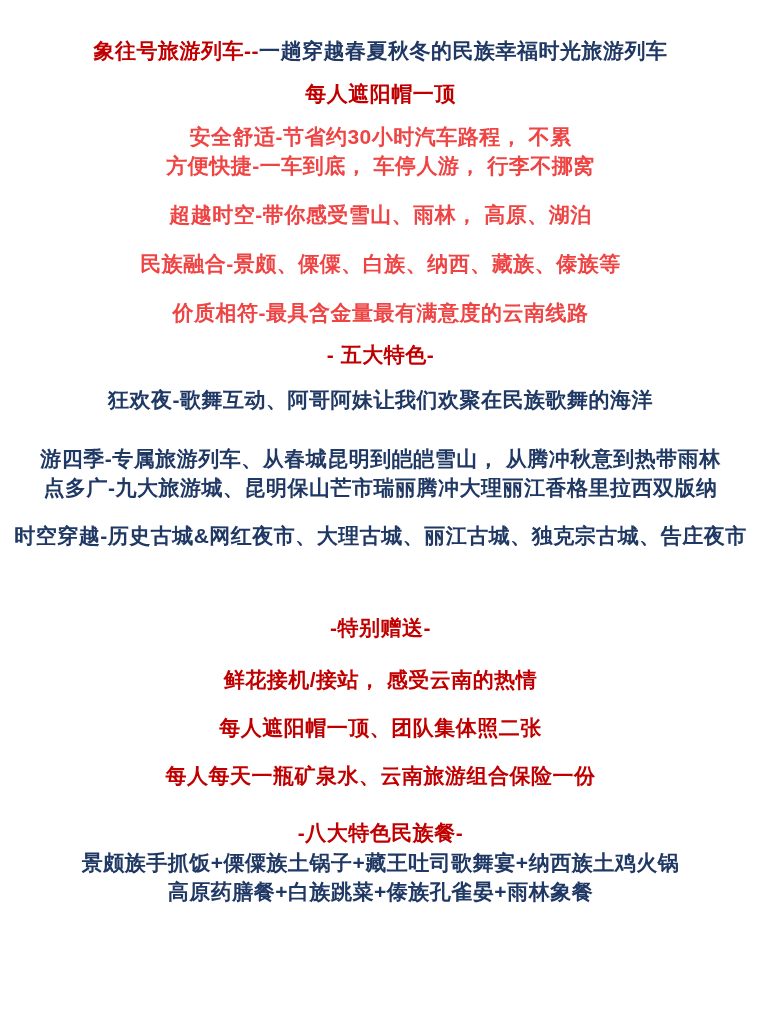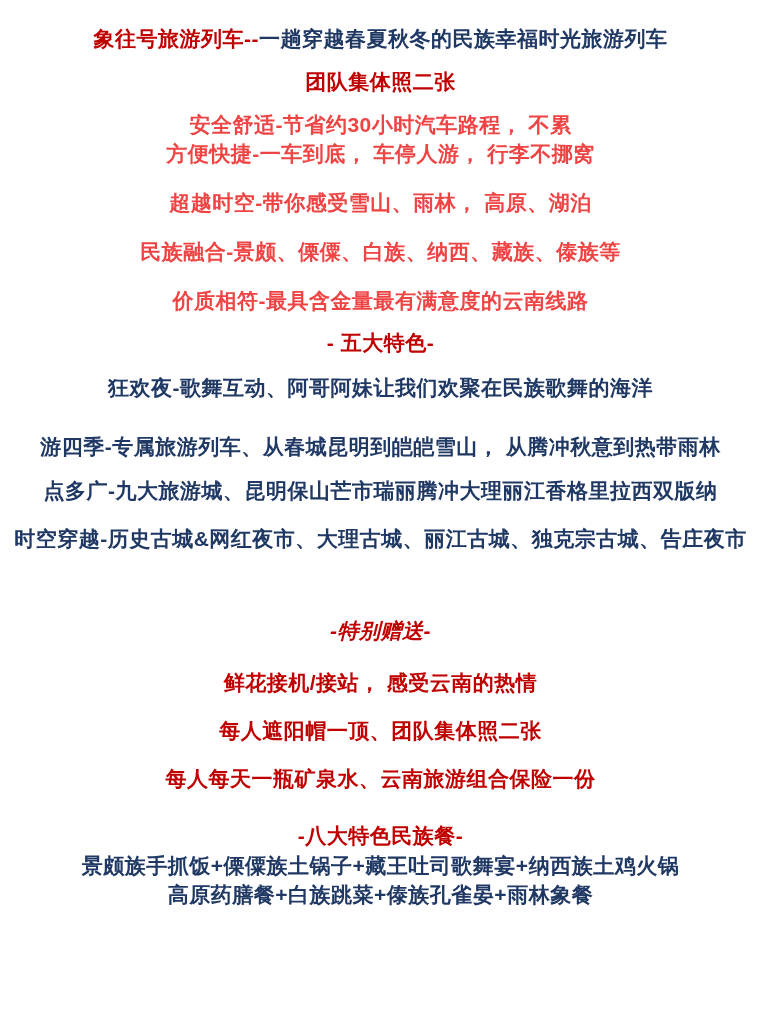--- a/index.html
+++ b/index.html
@@ -8,21 +8,21 @@
     background: #ffffff;
     font-family: "Liberation Sans", "DejaVu Sans", sans-serif;
   }
   .page {
     position: relative;
     width: 761px;
     height: 1024px;
     margin: 0 auto;
     background: #ffffff;
     overflow: hidden;
-    padding-top: 24px;
+    padding-top: 36px;
     box-sizing: border-box;
   }
   .line {
     text-align: center;
     font-weight: bold;
     font-size: 21px;
     line-height: 29px;
     letter-spacing: 0.5px;
     white-space: pre;
   }
@@ -30,36 +30,36 @@
   .blue { color: #ef4444; }
   .navy { color: #1f3864; }
 
   
   .m14 { margin-top: 14px; }
   .m26 { }
   .m20 { margin-top: 20px; }
   .m13 { margin-top: 13px; }
   .m16 { margin-top: 16px; }
   .m30 { margin-top: 30px; }
-  .m15 { margin-top: 15px; }
+  .m15 { }
   .m19 { margin-top: 19px; }
-  .m63 { margin-top: 63px; font-style: italic; }
+  .m63 { margin-top: 63px; }
   .m23 { margin-top: 23px; }
   .m28 { margin-top: 28px; }
   .m6  { margin-top: 1px; }
   .m9  { }
 </style>
 </head>
 <body>
 
 <div class="page">
 
   <div class="line"><span class="red">象往号旅游列车--</span><span class="navy">一趟穿越春夏秋冬的民族幸福时光旅游列车</span></div>
 
-  <div class="line red m14">团队集体照二张</div>
+  <div class="line red m14">每人遮阳帽一顶</div>
   <div class="line blue m14">安全舒适-节省约30小时汽车路程， 不累</div>
   <div class="line blue m26">方便快捷-一车到底， 车停人游， 行李不挪窝</div>
   <div class="line blue m20">超越时空-带你感受雪山、雨林， 高原、湖泊</div>
   <div class="line blue m20">民族融合-景颇、傈僳、白族、纳西、藏族、傣族等</div>
   <div class="line blue m20">价质相符-最具含金量最有满意度的云南线路</div>
 
   <div class="line red m13">- 五大特色-</div>
   <div class="line navy m16">狂欢夜-歌舞互动、阿哥阿妹让我们欢聚在民族歌舞的海洋</div>
   <div class="line navy m30">游四季-专属旅游列车、从春城昆明到皑皑雪山， 从腾冲秋意到热带雨林</div>
   <div class="line navy m15">点多广-九大旅游城、昆明保山芒市瑞丽腾冲大理丽江香格里拉西双版纳</div>

